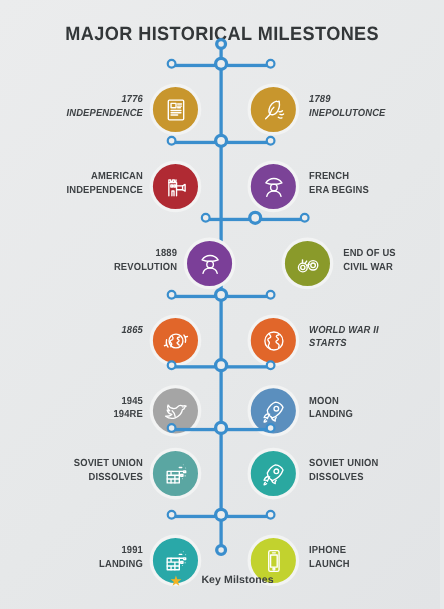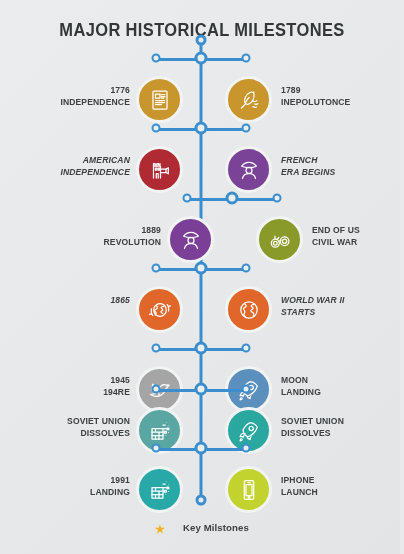--- a/index.html
+++ b/index.html
@@ -165,21 +165,21 @@
 
 <div class="page">
 
   <div class="title">MAJOR HISTORICAL MILESTONES</div>
 
   <div class="spine"></div>
   <div class="spine-cap top"></div>
   <div class="spine-cap bottom"></div>
 
   <div id="rows-container">
-      <div class="row" style="top: 58px;">
+      <div class="row" style="top: 58px; font-style: italic;">
         <div class="connector"></div>
         <div class="node left"></div>
         <div class="node right"></div>
         <div class="node center"></div>
         <div class="circle left" style="background: rgb(200, 150, 45);">
           <span>
             <svg viewBox="0 0 24 24" width="24" height="24">
               <rect x="5" y="3" width="14" height="18" rx="1" fill="none" stroke="#ffffff" stroke-width="1.25" stroke-linecap="round" stroke-linejoin="round"></rect>
               <rect x="7.5" y="6" width="4.5" height="4" fill="none" stroke="#ffffff" stroke-width="1.25" stroke-linecap="round" stroke-linejoin="round"></rect>
               <path d="M13.5 6.5h3.5M13.5 8.5h3.5M13.5 10h2.5M7.5 12.5h9M7.5 14.5h9M7.5 16.5h6" fill="none" stroke="#ffffff" stroke-width="1.25" stroke-linecap="round" stroke-linejoin="round"></path>
@@ -198,21 +198,21 @@
               <path d="M12 9.5c-1.6 1.3-2.6 3-3 4.6" fill="none" stroke="#ffffff" stroke-width="1.25" stroke-linecap="round" stroke-linejoin="round"></path>
               <path d="M16.5 13.5c1.3.3 2.6 0 3.3-.8M17.5 16c1.2.5 2.5.4 3.3-.3M16 18.6c1 .8 2.3 1 3.3.5" fill="none" stroke="#ffffff" stroke-width="1.25" stroke-linecap="round" stroke-linejoin="round"></path>
             </svg>
           </span>
         </div>
         <div class="label right">
           <span class="l1">1789</span>
           <span class="l2">INEPOLUTONCE</span>
         </div>
       </div>
-      <div class="row" style="top: 128px; font-style: italic;">
+      <div class="row" style="top: 128px;">
         <div class="connector"></div>
         <div class="node left"></div>
         <div class="node right"></div>
         <div class="node center"></div>
         <div class="circle left" style="background: rgb(176, 42, 51);">
           <span>
             <svg viewBox="0 0 24 24" width="24" height="24">
               <path d="M5.5 20V8h7v12" fill="none" stroke="#ffffff" stroke-width="1.25" stroke-linecap="round" stroke-linejoin="round"></path>
               <path d="M5.5 8V5.5h1.6V7h1.8V5.5h1.6V7h1.5V5.5" fill="none" stroke="#ffffff" stroke-width="1.25" stroke-linecap="round" stroke-linejoin="round"></path>
               <rect x="7.3" y="10.2" width="1.6" height="1.8" fill="none" stroke="#ffffff" stroke-width="1.25" stroke-linecap="round" stroke-linejoin="round"></rect>
@@ -302,21 +302,21 @@
               <path d="M7.5 5.2c.4 1.4 1.8 1.6 1.6 3-.2 1.4-2.3.9-2.6 2.3-.3 1.4 1.4 1.8 1.4 3.2 0 1.3-1.2 1.8-1 3 .2 1.1 1.5 1.6 2 2.8" fill="none" stroke="#ffffff" stroke-width="1.25" stroke-linecap="round" stroke-linejoin="round"></path>
               <path d="M16.8 6.3c-1.2.4-2.5.2-2.6 1.4-.1 1.3 1.8 1.4 1.9 2.6.1 1.3-2 1.1-2.2 2.3-.2 1.3 1.9 1.5 2.6 2.6.5.8.3 1.8-.2 2.6" fill="none" stroke="#ffffff" stroke-width="1.25" stroke-linecap="round" stroke-linejoin="round"></path>
             </svg>
           </span>
         </div>
         <div class="label right">
           <span class="l1">WORLD WAR II</span>
           <span class="l2">STARTS</span>
         </div>
       </div>
-      <div class="row" style="top: 348px;">
+      <div class="row" style="top: 332px;">
         <div class="connector"></div>
         <div class="node left"></div>
         <div class="node right"></div>
         <div class="node center"></div>
         <div class="circle left" style="background: rgb(165, 165, 165);">
           <span>
             <svg viewBox="0 0 24 24" width="24" height="24">
               <path d="M18.8 7.1c.9-.5 1.7-.4 2.4.1-.7.2-1.1.7-1.3 1.4-.3 1-1 1.6-2 1.8-.9 3.8-3.2 6.3-6.6 7.4-3.2 1-6.3.4-8.7-1.4 2.3.2 4.2-.3 5.6-1.6-2.3-.5-3.7-1.9-4.2-4 .7.5 1.5.7 2.3.6-1.8-1.4-2.3-3.2-1.5-5.2.9 1.9 2.5 3 4.7 3.2 1.8.2 3.2-.4 4.2-1.7.6-.8 1.4-1.2 2.3-1.2.7 0 1.3.2 1.8.6z" fill="none" stroke="#ffffff" stroke-width="1.25" stroke-linecap="round" stroke-linejoin="round"></path>
               <path d="M8.5 11.4c1.5 1.3 2.4 3 2.7 5.2" fill="none" stroke="#ffffff" stroke-width="1.25" stroke-linecap="round" stroke-linejoin="round"></path>
               <circle cx="18.3" cy="8.2" r="0.55" fill="#ffffff" stroke="none"></circle>
@@ -376,21 +376,21 @@
               <path d="M4.2 19.5c-.6.5-1 1.3-1.1 2.3 1-.1 1.8-.5 2.3-1.1" fill="none" stroke="#ffffff" stroke-width="1.25" stroke-linecap="round" stroke-linejoin="round"></path>
               <path d="M9.8 17.3c.4 1.7 1.6 2.9 3.4 3.4-.3-1.5 0-2.5.9-3" fill="none" stroke="#ffffff" stroke-width="1.25" stroke-linecap="round" stroke-linejoin="round"></path>
             </svg>
           </span>
         </div>
         <div class="label right">
           <span class="l1">SOVIET UNION</span>
           <span class="l2">DISSOLVES</span>
         </div>
       </div>
-      <div class="row" style="top: 448px;">
+      <div class="row" style="top: 468px;">
         <div class="connector"></div>
         <div class="node left"></div>
         <div class="node right"></div>
         <div class="node center"></div>
         <div class="circle left" style="background: rgb(41, 168, 168);">
           <span>
             <svg viewBox="0 0 24 24" width="24" height="24">
               <path d="M4 20h11V9.5H4z" fill="none" stroke="#ffffff" stroke-width="1.25" stroke-linecap="round" stroke-linejoin="round"></path>
               <path d="M4 13h11M4 16.5h11M7.5 9.5V13M11 13v3.5M7.5 16.5V20M11 16.5V20" fill="none" stroke="#ffffff" stroke-width="1.25" stroke-linecap="round" stroke-linejoin="round"></path>
               <path d="M15 9.5h3.5M15 6h2.2" fill="none" stroke="#ffffff" stroke-width="1.25" stroke-linecap="round" stroke-linejoin="round"></path>

